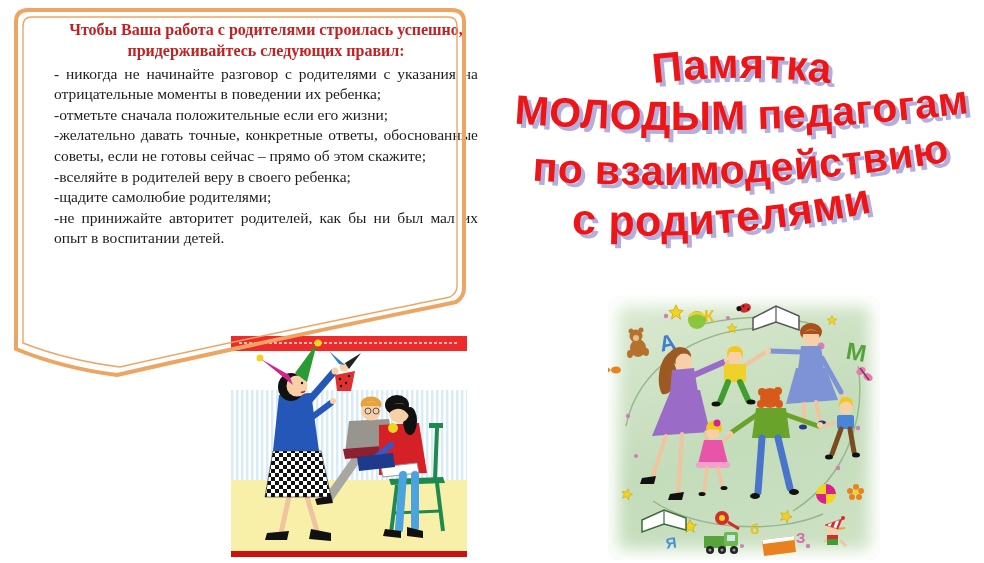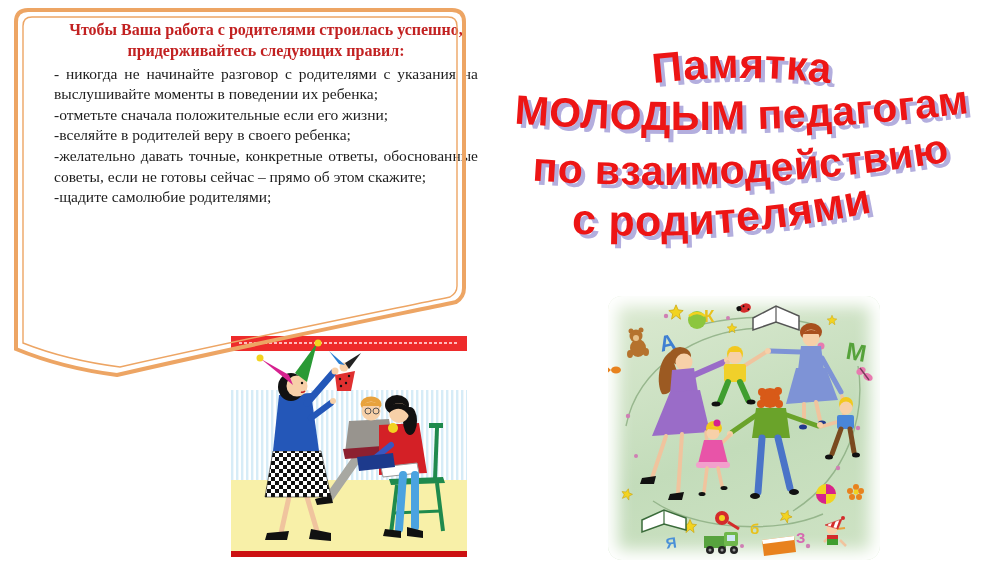--- a/index.html
+++ b/index.html
@@ -24,25 +24,26 @@
       background:linear-gradient(160deg,#dcead2 0%,#c3dcba 55%,#cfe3c5 100%);
       box-shadow:inset 0 0 16px 10px #ffffff;}
   .dance-illu svg{position:absolute;left:0;top:0;}
 </style>
 </head>
 <body>
 
 <div class="callout-text">
   <p class="callout-heading">Чтобы Ваша работа с родителями строилась успешно,
 придерживайтесь следующих правил:</p>
-  <p class="rule">- никогда не начинайте разговор с родителями с указания на выслушивайте моменты в поведении их ребенка;</p>
+  <p class="rule">- никогда не начинайте разговор с родителями с указания на отрицательные моменты в поведении их ребенка;</p>
   <p class="rule">-отметьте сначала положительные если его жизни;</p>
+  <p class="rule">-желательно давать точные, конкретные ответы, обоснованные советы, если не готовы сейчас – прямо об этом скажите;</p>
   <p class="rule">-вселяйте в родителей веру в своего ребенка;</p>
-  <p class="rule">-желательно давать точные, конкретные ответы, обоснованные советы, если не готовы сейчас – прямо об этом скажите;</p>
   <p class="rule">-щадите самолюбие родителями;</p>
+  <p class="rule">-не принижайте авторитет родителей, как бы ни был мал их опыт в воспитании детей.</p>
 </div>
 
 <svg class="teacher-illu" viewBox="0 0 236 224" xmlns="http://www.w3.org/2000/svg">
   <defs>
     <pattern id="check" width="8" height="8" patternUnits="userSpaceOnUse">
       <rect width="8" height="8" fill="#ffffff"></rect>
       <rect width="4" height="4" fill="#111111"></rect>
       <rect x="4" y="4" width="4" height="4" fill="#111111"></rect>
     </pattern>
     <pattern id="stripes" width="5" height="10" patternUnits="userSpaceOnUse">

